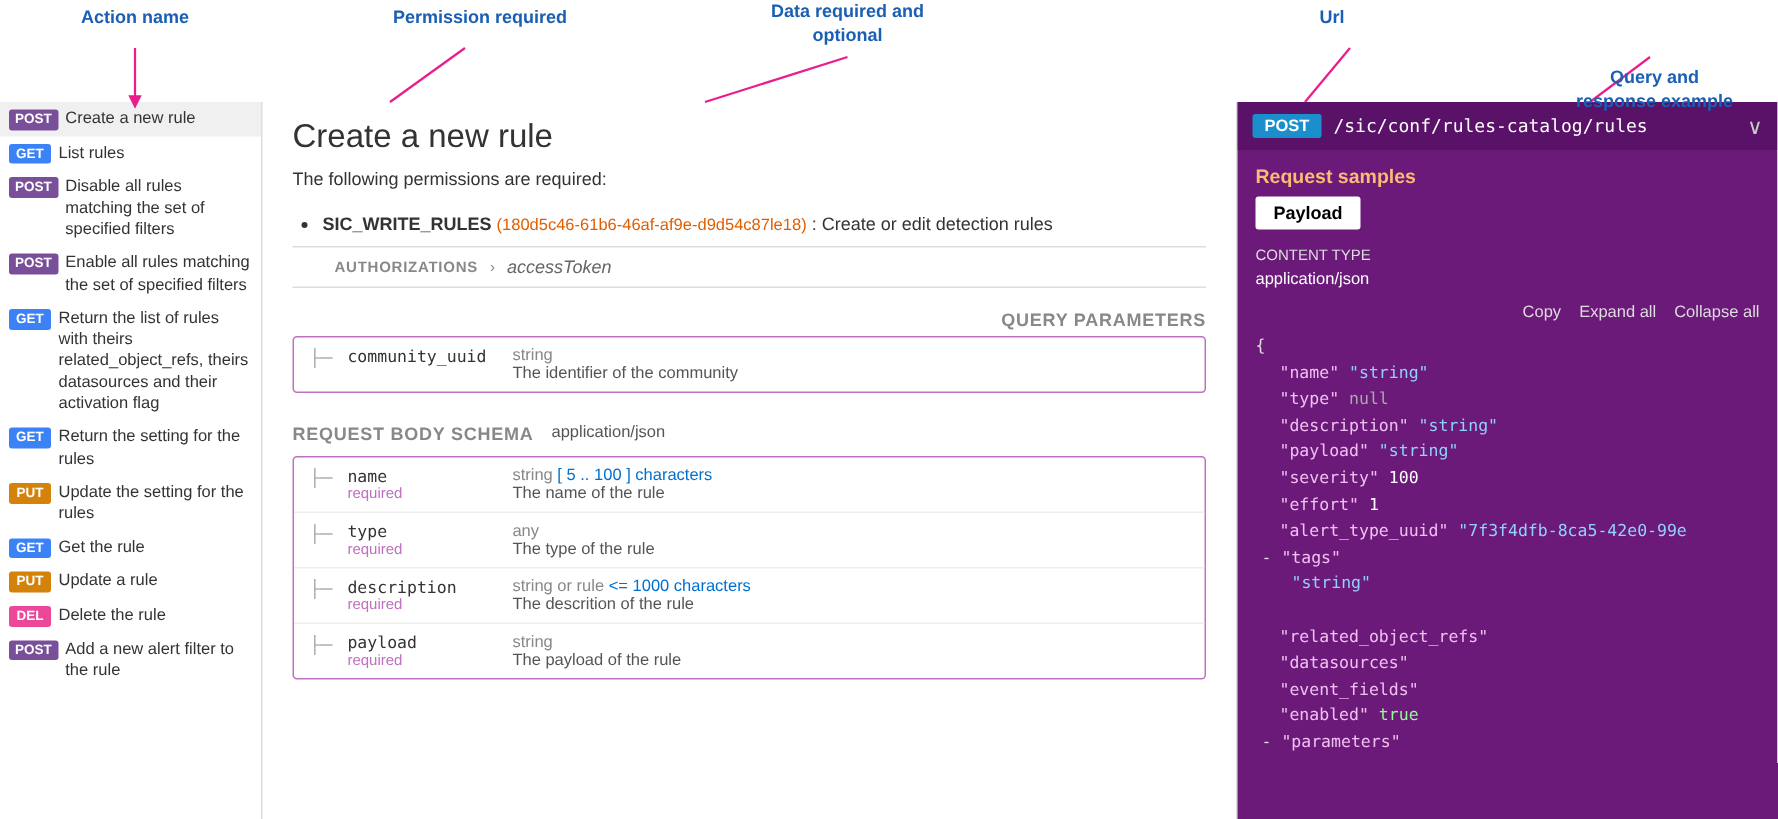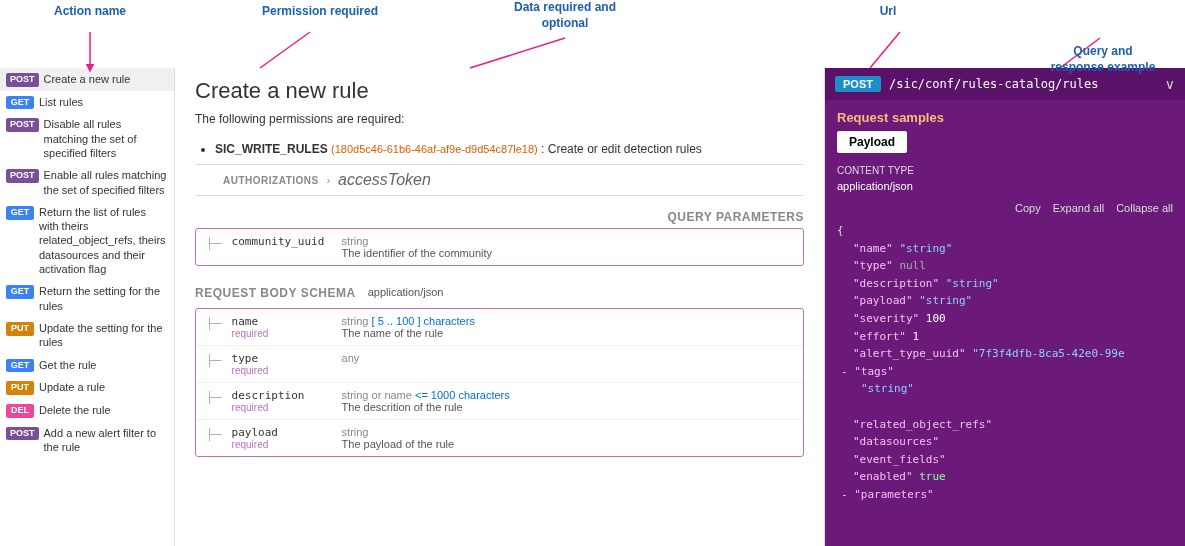--- a/index.html
+++ b/index.html
@@ -109,21 +109,21 @@
       color: #888;
       text-transform: uppercase;
       letter-spacing: 0.5px;
       margin-left: 28px;
     }
     .auth-chevron {
       font-size: 10px;
       color: #888;
     }
     .auth-value {
-      font-size: 16px;
+      font-size: 12px;
       color: #666;
       font-style: italic;
     }
 
     .section-label {
       font-size: 12px;
       font-weight: bold;
       color: #888;
       text-transform: uppercase;
       letter-spacing: 0.5px;
@@ -460,31 +460,32 @@
           </div>
         </div>
         <div class="param-row">
           <span class="param-tree">├─</span>
           <div class="param-name-col">
             <div class="param-name">type</div>
             <div class="param-required">required</div>
           </div>
           <div class="param-details">
             <div class="param-type">any</div>
+            <div class="param-desc">The type of the rule</div>
           </div>
         </div>
         <div class="param-row">
           <span class="param-tree">├─</span>
           <div class="param-name-col">
             <div class="param-name">description</div>
             <div class="param-required">required</div>
           </div>
           <div class="param-details">
             <div class="param-type">
-              <span>string or name</span>
+              <span>string or rule</span>
               <span class="param-type-link">&lt;= 1000 characters</span>
             </div>
             <div class="param-desc">The descrition of the rule</div>
           </div>
         </div>
         <div class="param-row">
           <span class="param-tree">├─</span>
           <div class="param-name-col">
             <div class="param-name">payload</div>
             <div class="param-required">required</div>

